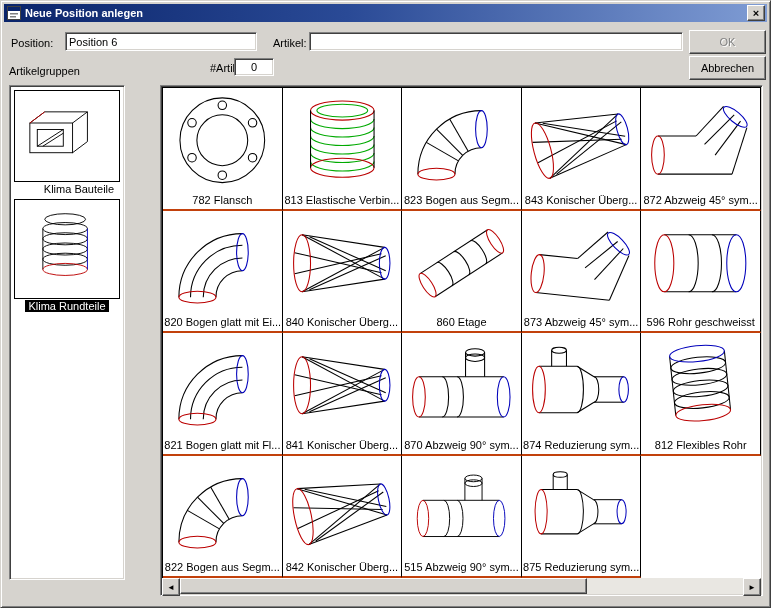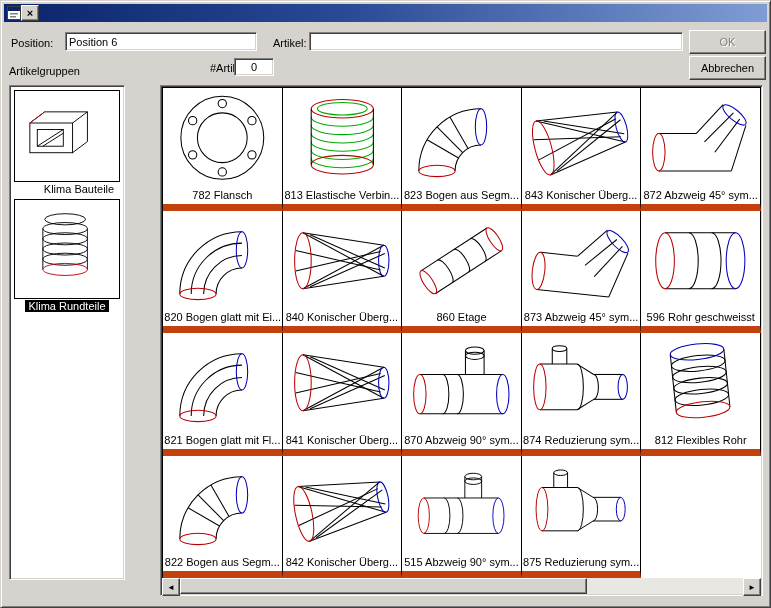--- a/index.html
+++ b/index.html
@@ -59,21 +59,21 @@
   }
   .group-label{position:absolute;left:0;right:0;text-align:center;font-size:11px;}
   .group-label .sel{background:#000000;color:#fff;padding:0 3px;}
   .grid-panel{position:absolute;left:159px;top:84px;width:601px;height:509px;}
   .grid{
     position:absolute;left:1px;top:1px;right:1px;bottom:17px;background:#fff;
     display:grid;grid-template-columns:repeat(5,1fr);grid-auto-rows:1fr;
     border-top:1px solid #000;border-left:1px solid #000;overflow:hidden;
   }
   .cell{
-    border-right:1px solid #000;border-bottom:7px solid #c2410c;
+    border-right:1px solid #000;border-bottom:2px solid #c2410c;
     display:flex;flex-direction:column;align-items:center;background:#fff;
     overflow:hidden;
   }
   .cell .thumb{width:100%;height:calc(100% - 16px);display:block;}
   .cell-label{
     height:15px;line-height:14px;font-size:11px;white-space:nowrap;
     overflow:hidden;max-width:116px;text-align:center;
   }
   .hscroll{
     position:absolute;left:1px;right:1px;bottom:1px;height:16px;
@@ -283,20 +283,21 @@
 
 <div class="window">
 
   <div class="titlebar">
     <svg class="title-icon" viewBox="0 0 14 14">
       <rect x="0.5" y="0.5" width="13" height="13" fill="#fff" stroke="#404040"></rect>
       <rect x="1" y="1" width="12" height="4" fill="#0a246a"></rect>
       <rect x="3" y="7" width="8" height="1.5" fill="#808080"></rect>
       <rect x="3" y="10" width="6" height="1.5" fill="#808080"></rect>
     </svg>
+    <span class="title-text">Neue Position anlegen</span>
     <div class="close-btn">×</div>
   </div>
 
   <span class="lbl" style="left:10px;top:36px;">Position:</span>
   <input class="field" style="left: 64px; top: 31px; width: 184px; height: 15px;" value="Position 6">
 
   <span class="lbl" style="left:272px;top:36px;">Artikel:</span>
   <input class="field" style="left: 308px; top: 31px; width: 366px; height: 15px;" value="">
 
   <div class="btn disabled" style="left:688px;top:29px;width:75px;height:22px;">OK</div>

